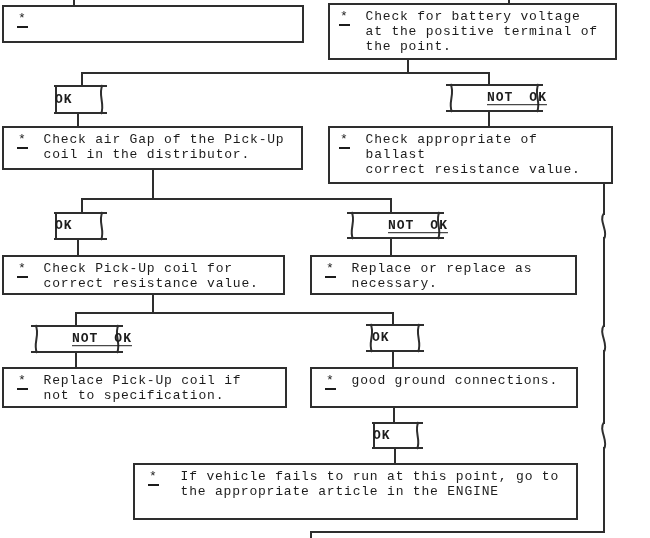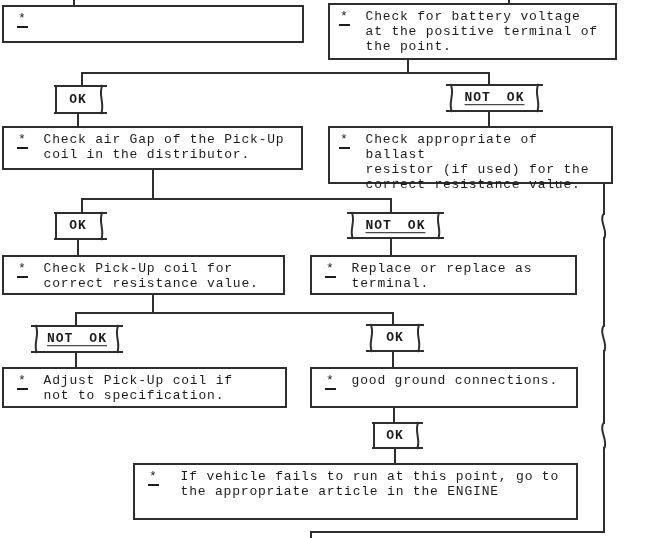--- a/index.html
+++ b/index.html
@@ -31,24 +31,24 @@
   .ribbon { position:absolute; box-sizing:border-box; }
   .ribbon .top, .ribbon .bot { position:absolute; height:2px; background:#2e2e2e; left:-1px; right:-6px; }
   .ribbon.wavyleft .top, .ribbon.wavyleft .bot { left:-6px; }
   .ribbon .top { top:0; } .ribbon .bot { bottom:0; }
   .ribbon .lstraight { position:absolute; left:0; top:0; bottom:0; width:2px; background:#2e2e2e; }
   .ribbon svg.edge { position:absolute; top:0; height:100%; width:10px; overflow:visible; }
   .ribbon svg.edge.l { left:-5px; }
   .ribbon svg.edge.r { right:-5px; }
   .ribbon .label {
     position:absolute; left:0; right:0; top:50%; transform:translateY(-52%);
-    text-align:center; font-size:13px; font-weight:bold; letter-spacing:1px;
+    font-size:13px; font-weight:bold; letter-spacing:1px;
     word-spacing:0.55em; white-space:nowrap;
   }
-  .ribbon.notok .label { text-decoration:underline; text-underline-offset:3px; }
+  .ribbon.notok .label { text-decoration:underline; text-underline-offset:3px;padding-left:35px; }
   
   svg.squig { position:absolute; width:12px; overflow:visible; }
 </style>
 </head>
 <body>
 
 <div id="canvas">
 
   <div class="v" style="left:73px;top:0;height:7px"></div>
   <div class="v" style="left:508px;top:0;height:5px"></div>
@@ -100,21 +100,20 @@
     <div class="lines">
       <div>Check air Gap of the Pick-Up</div>
       <div>coil in the distributor.</div>
     </div>
   </div>
 
   <div class="fbox tight" style="left:328px;top:126px;width:285px;height:58px">
     <span class="bullet">*</span>
     <div class="lines">
       <div>Check appropriate of ballast</div>
-      <div>resistor (if used) for the</div>
       <div>correct resistance value.</div>
     </div>
   </div>
 
   <div class="v" style="left:152px;top:170px;height:30px"></div>
   <div class="h" style="left:81px;top:198px;width:311px"></div>
   <div class="v" style="left:81px;top:198px;height:16px"></div>
   <div class="v" style="left:390px;top:198px;height:16px"></div>
 
   <div class="ribbon ok" style="left:55px;top:212px;width:46px;height:28px">
@@ -146,21 +145,21 @@
     <div class="lines">
       <div>Check Pick-Up coil for</div>
       <div>correct resistance value.</div>
     </div>
   </div>
 
   <div class="fbox" style="left:310px;top:255px;width:267px;height:40px">
     <span class="bullet">*</span>
     <div class="lines">
       <div>Replace or replace as</div>
-      <div>terminal.</div>
+      <div>necessary.</div>
     </div>
   </div>
 
   <div class="v" style="left:152px;top:295px;height:19px"></div>
   <div class="h" style="left:75px;top:312px;width:319px"></div>
   <div class="v" style="left:75px;top:312px;height:15px"></div>
   <div class="v" style="left:392px;top:312px;height:14px"></div>
 
   <div class="ribbon notok wavyleft" style="left:37px;top:325px;width:80px;height:28px">
     <div class="top"></div>
@@ -184,21 +183,21 @@
       </svg>
     <span class="label">OK</span>
   </div>
 
   <div class="v" style="left:75px;top:351px;height:18px"></div>
   <div class="v" style="left:392px;top:350px;height:19px"></div>
 
   <div class="fbox" style="left:2px;top:367px;width:285px;height:41px">
     <span class="bullet">*</span>
     <div class="lines">
-      <div>Adjust Pick-Up coil if</div>
+      <div>Replace Pick-Up coil if</div>
       <div>not to specification.</div>
     </div>
   </div>
 
   <div class="fbox" style="left:310px;top:367px;width:268px;height:41px">
     <span class="bullet">*</span>
     <div class="lines">
       <div>good ground connections.</div>
     </div>
   </div>

